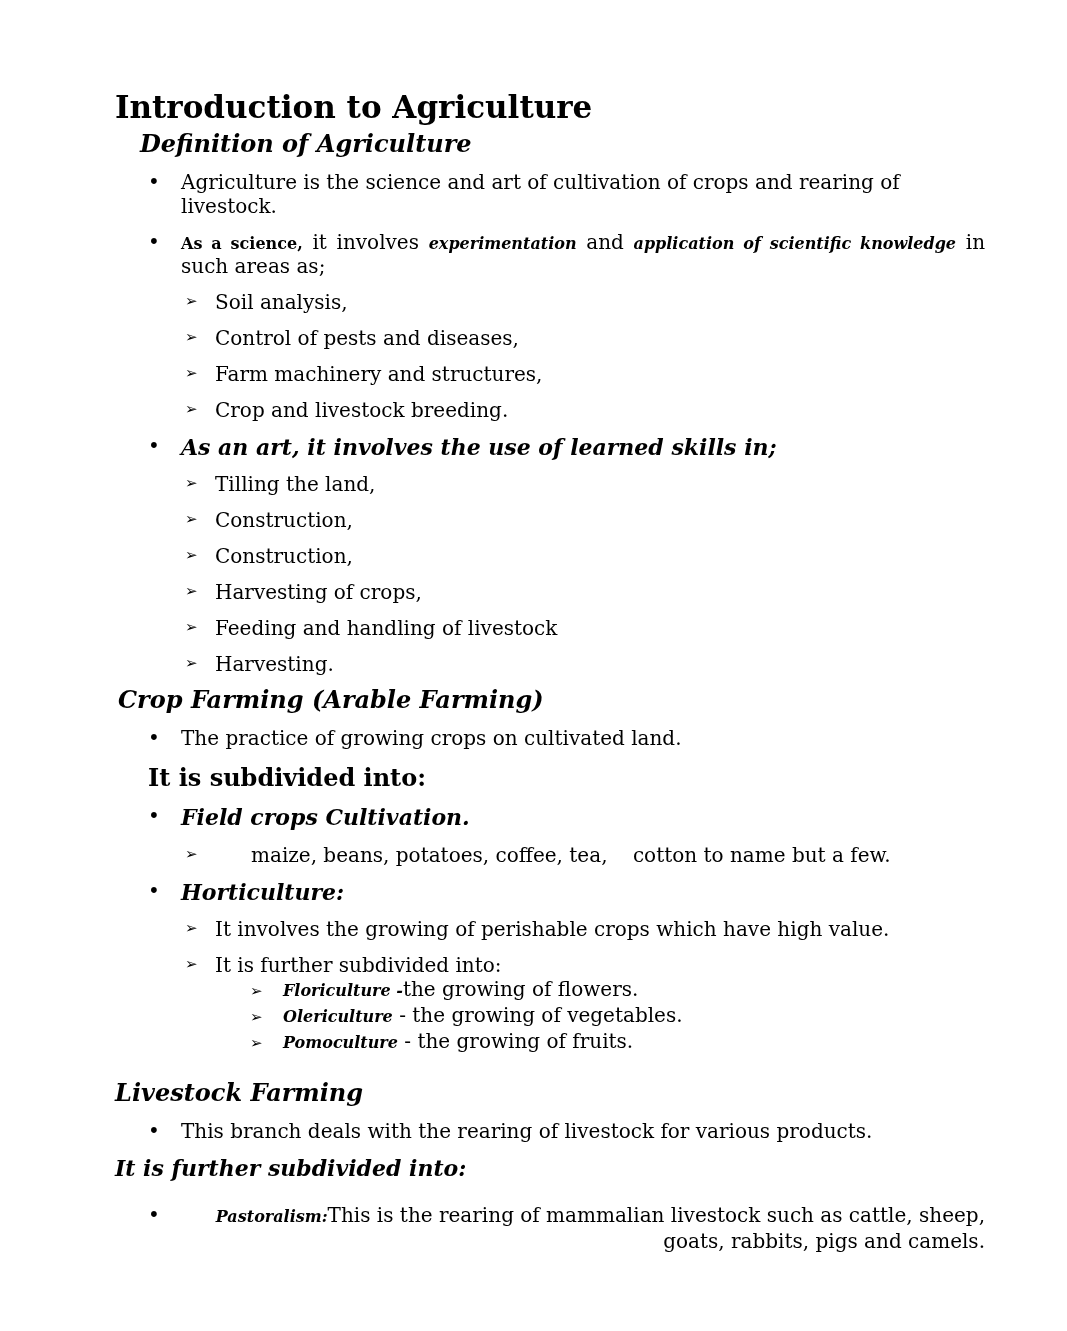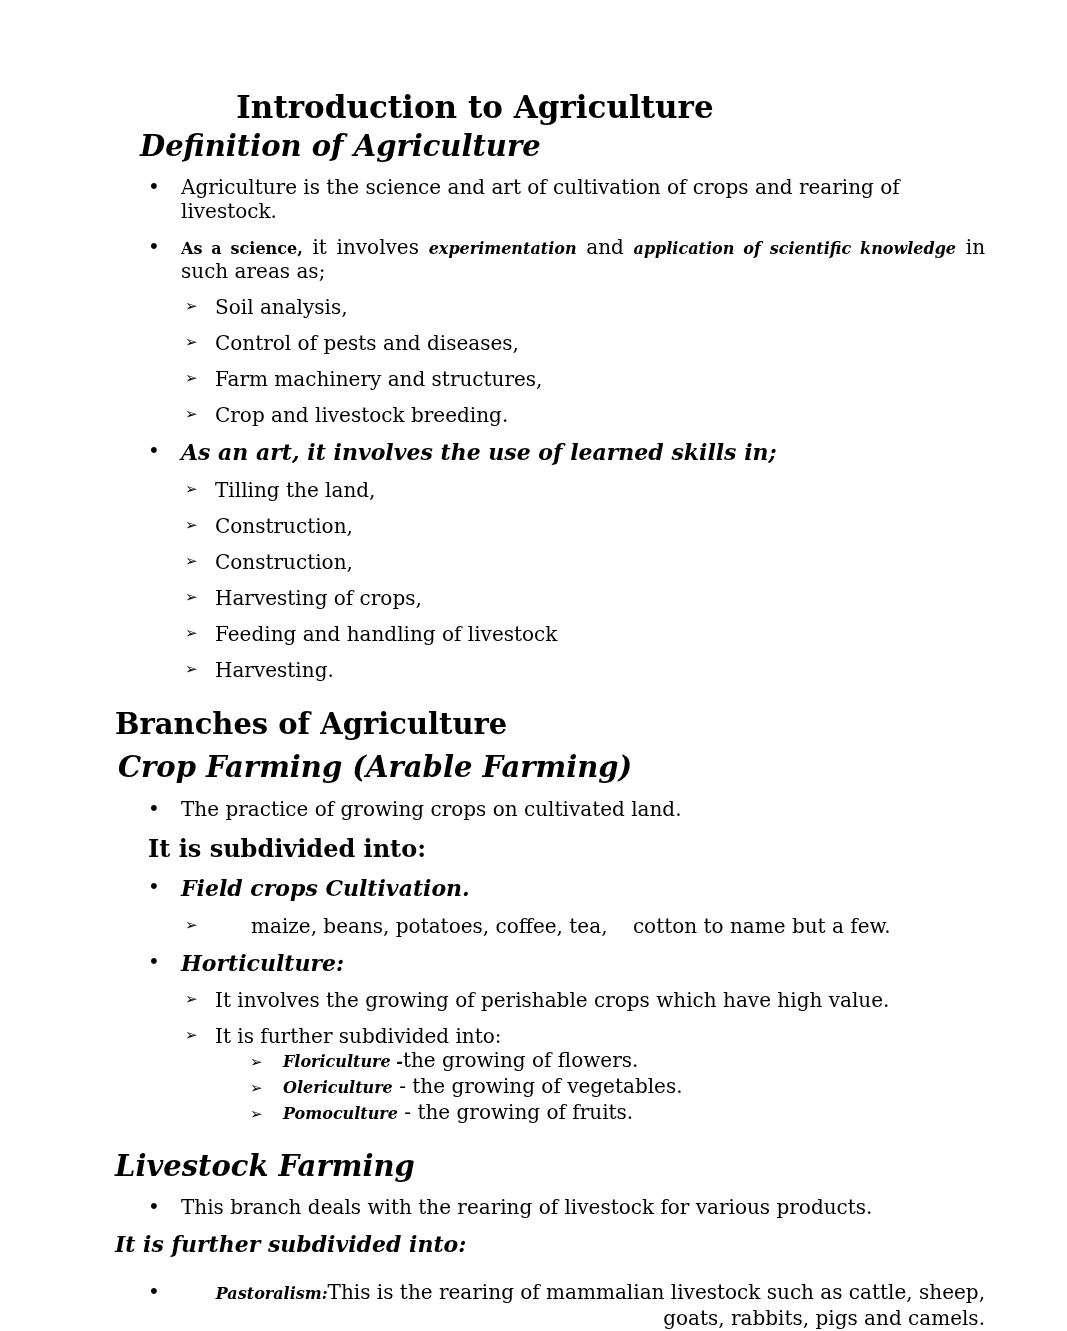--- a/index.html
+++ b/index.html
@@ -12,24 +12,23 @@
     font-family: "DejaVu Serif", serif;
     font-size: 20px;
     line-height: 1.2;
     box-sizing: border-box;
     padding: 90px 82px 40px 115px;
   }
   .title {
     font-size: 31px;
     font-weight: bold;
     line-height: 1.1;
-    text-align: center;
     margin: 0 150px 2px 0;
   }
-  .h2 { font-size: 29px; font-weight: bold; line-height: 1.15; }
+  .h2 { font-size: 24px; font-weight: bold; line-height: 1.15; }
   .italic { font-style: italic; }
   .h-def       { margin: 6px 0 4px 25px; }
   .h-branches  { margin: 26px 0 2px 0; }
   .h-crop      { margin: 10px 0 6px 3px; }
   .h-livestock { margin: 24px 0 10px 0; }
 
   .li { display: flex; align-items: flex-start; margin-top: 12px; }
   .l1 { margin-left: 33px; }
   .l1 > .marker { width: 33px; }
   .l2 { margin-left: 70px; }
@@ -112,21 +111,20 @@
   </div>
   <div class="li l2">
     <span class="marker arrow">➢</span>
     <div class="li-text">Feeding and handling of livestock</div>
   </div>
   <div class="li l2">
     <span class="marker arrow">➢</span>
     <div class="li-text">Harvesting.</div>
   </div>
 
-  <div class="h2 h-branches">Branches of Agriculture</div>
 
   <div class="h2 italic h-crop">Crop Farming (Arable Farming)</div>
 
   <div class="li l1">
     <span class="marker disc">•</span>
     <div class="li-text">The practice of growing crops on cultivated land.</div>
   </div>
 
   <div class="label-b">It is subdivided into:</div>
 

